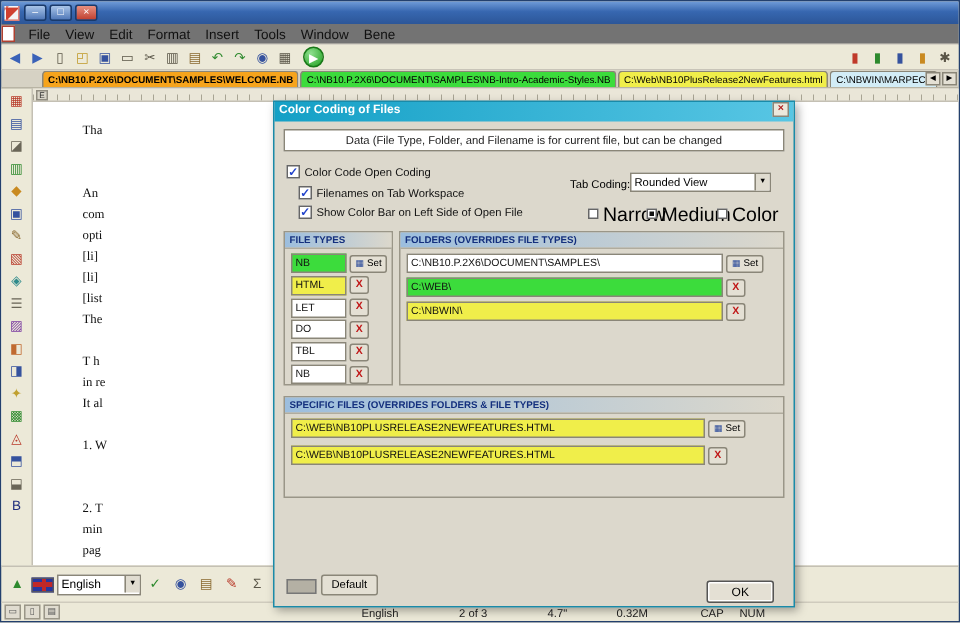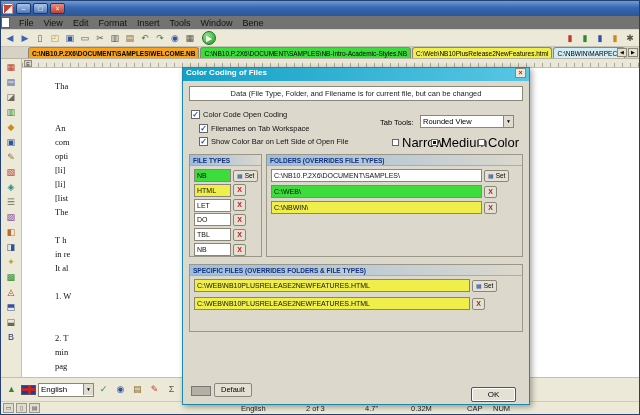--- a/index.html
+++ b/index.html
@@ -230,21 +230,21 @@
       </div>
       <div class="chk chk2">
         <div class="chkbox">✓</div>
         <div>Filenames on Tab Workspace</div>
       </div>
       <div class="chk chk3">
         <div class="chkbox">✓</div>
         <div>Show Color Bar on Left Side of Open File</div>
       </div>
 
-      <div class="tabstyle-label">Tab Tools:</div>
+      <div class="tabstyle-label">Tab Coding:</div>
       <div class="combo">
         <div class="combo-text">Rounded View</div>
         <div class="combo-btn">▼</div>
       </div>
 
       <div class="radio radio1">
         <div class="rbox"></div>
         <div>Narrow</div>
       </div>
       <div class="radio radio2">

